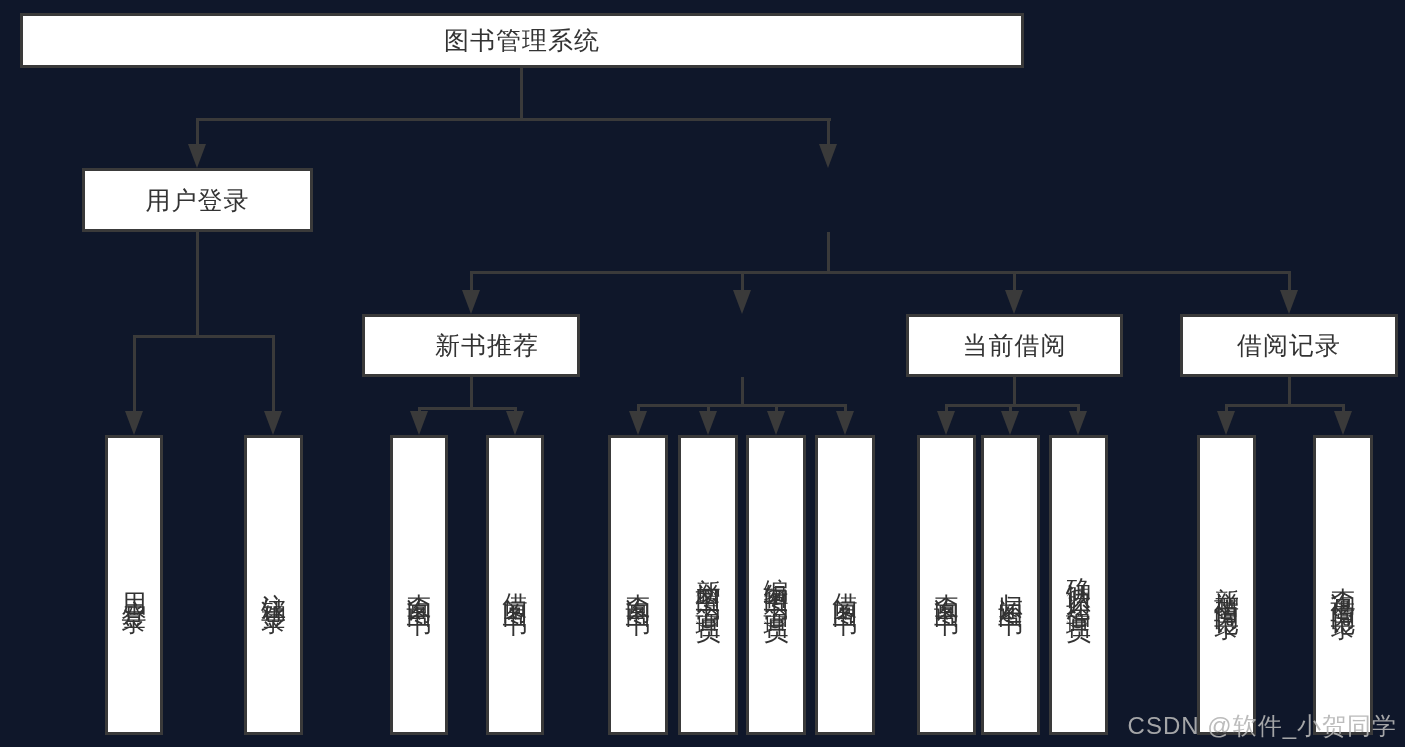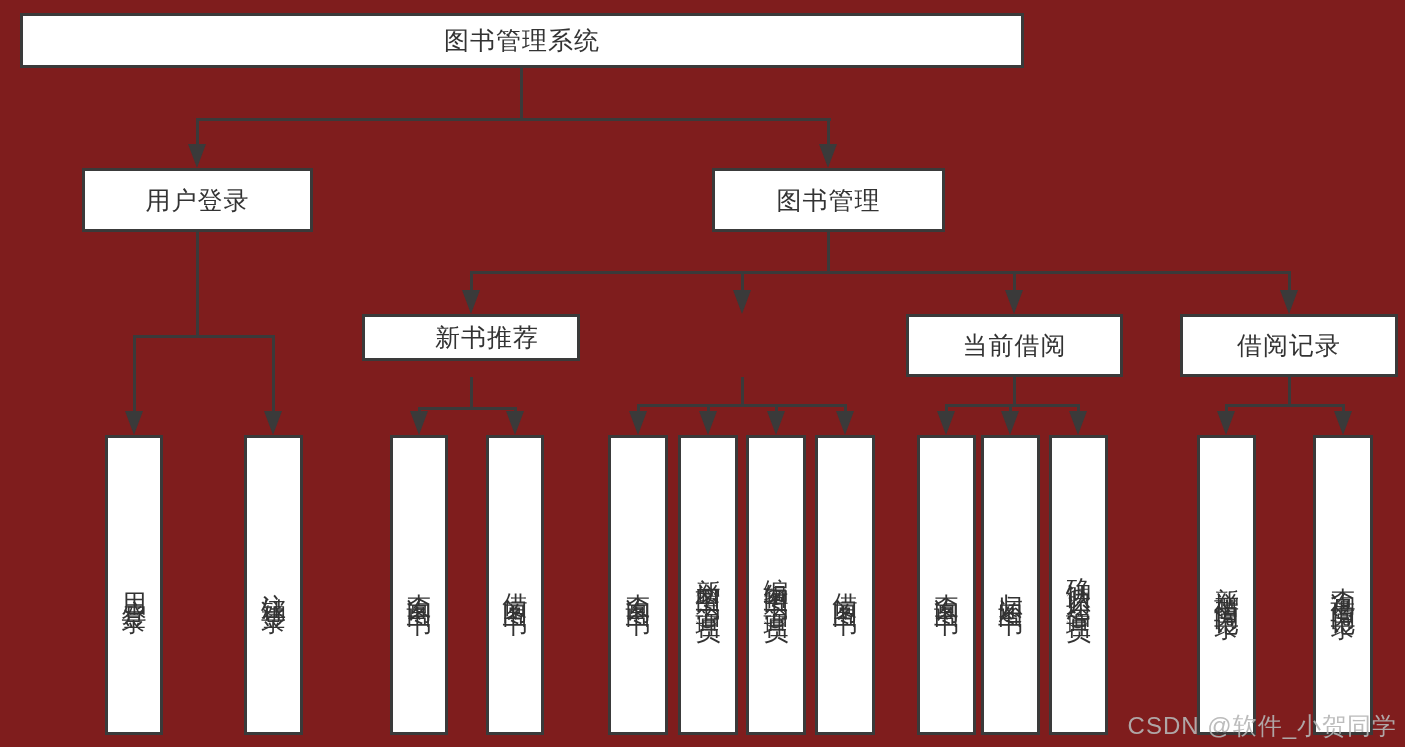--- a/index.html
+++ b/index.html
@@ -1,17 +1,17 @@
 <!DOCTYPE html>
 <html><head>
 <meta charset="utf-8">
 <style>
   html,body { margin:0; padding:0; background:#ffffff; }
   #canvas {
-    position:relative; width:1405px; height:747px; background:#7f1d1d;
+    position:relative; width:1405px; height:747px; background:#0f172a;
     font-family:"Liberation Sans","DejaVu Sans",sans-serif; overflow:hidden;
   }
   .box {
     position:absolute; box-sizing:border-box;
     border:3px solid #3a3a3a; background:#ffffff; color:#333333;
     display:flex; align-items:center; justify-content:center;
   }
   .hbox { font-size:25px; letter-spacing:1px; }
   .vbox { }
   .vbox .vtext {
@@ -35,25 +35,22 @@
 
 <div id="canvas">
 
   <div class="box hbox" style="left:20px; top:13px; width:1004px; height:55px;">
     <span>图书管理系统</span>
   </div>
 
   <div class="box hbox" style="left:82px; top:168px; width:231px; height:64px;">
     <span>用户登录</span>
   </div>
-  <div class="box hbox" style="left:712px; top:168px; width:233px; height:64px;">
-    <span>图书管理</span>
-  </div>
 
-  <div class="box hbox" style="left:362px; top:314px; width:218px; height:47px;padding-left:32px;">
+  <div class="box hbox" style="left:362px; top:314px; width:218px; height:63px;padding-left:32px;">
     <span>新书推荐</span>
   </div>
   <div class="box hbox" style="left:906px; top:314px; width:217px; height:63px;">
     <span>当前借阅</span>
   </div>
   <div class="box hbox" style="left:1180px; top:314px; width:218px; height:63px;justify-content:center;">
     <span>借阅记录</span>
   </div>
 
   <div class="box vbox" style="left:105px; top:435px; width:58px; height:300px;">

